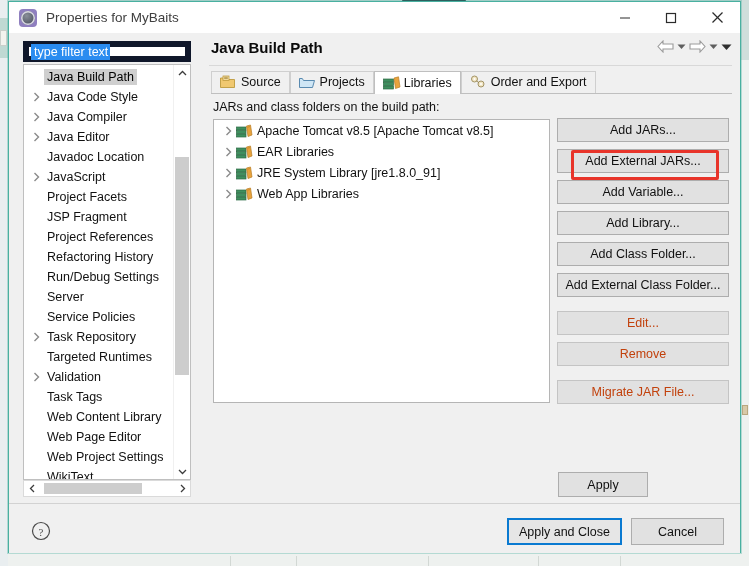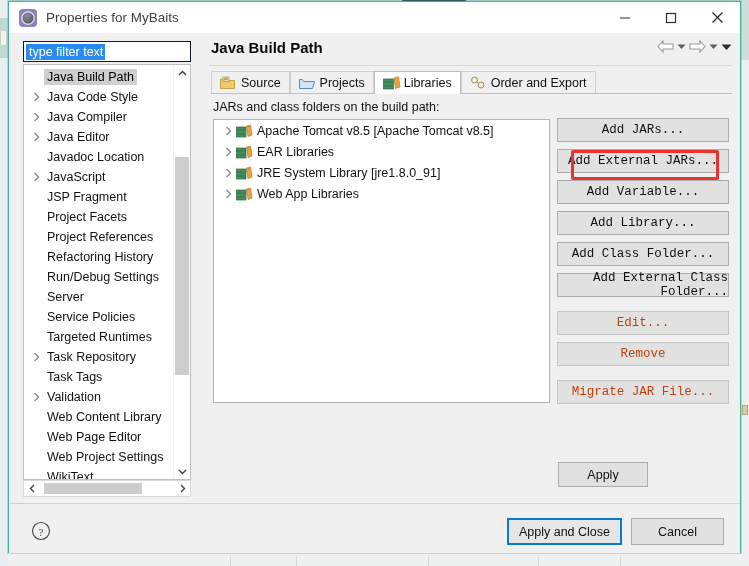--- a/index.html
+++ b/index.html
@@ -114,21 +114,21 @@
 
   
   .left-pane {
     position: absolute; left: 8px; top: 5px;
     width: 177px; height: 456px;
   }
   .filter-box {
     position: absolute; left: 6px; top: 3px;
     width: 168px; height: 21px;
     background: #ffffff;
-    border: 1px solid #0f172a;
+    border: 6px solid #0f172a;
     box-sizing: border-box;
     display: flex; align-items: center;
   }
   .filter-text {
     font-size: 12.5px;
     background: #2a8cf0;
     color: #ffffff;
     padding: 1px 2px 1px 3px;
     margin-left: 2px;
     line-height: 14px;
@@ -208,21 +208,21 @@
   .nav-arrows .nav-item { display:flex; align-items:center; justify-content:center; }
   .hdr-sep {
     position: absolute; left: 8px; top: 32px; width: 523px; height: 1px;
     background: #d8d8d8;
   }
 
   
   .tabstrip {
     position: absolute; left: 10px; top: 37px;
     width: 521px; height: 23px;
-    display: flex; align-items: flex-end;
+    display: flex; align-items: center;
     border-bottom: 1px solid #bfbfbf;
   }
   .tab {
     height: 22px;
     display: flex; align-items: center; gap: 5px;
     padding: 0 8px;
     font-size: 12.5px; color: #111;
     border: 1px solid #cfcfcf;
     border-bottom: none;
     background: #f0f0f0;
@@ -269,28 +269,28 @@
   }
   .btn {
     width: 172px; height: 24px;
     background: #e1e1e1;
     border: 1px solid #adadad;
     box-sizing: border-box;
     font-size: 12.5px;
     color: #111;
     display: flex; align-items: center; justify-content: center;
     margin-bottom: 7px;
-    font-family: Liberation Mono, monospace;
+    font-family: Liberation Sans, sans-serif;
     text-align: right;
   }
   .btn.disabled { color: #c2410c; background: #e1e1e1; border-color: #c4c4c4; }
   .btn.gap-top { margin-top: 14px; }
 
   .apply-btn {
-    position: absolute; left: 357px; top: 429px;
+    position: absolute; left: 357px; top: 439px;
     width: 90px; height: 25px;
     background: #e1e1e1; border: 1px solid #adadad; box-sizing: border-box;
     font-size: 12.5px; color: #111;
     display:flex; align-items:center; justify-content:center;
   }
 
   
   .red-box {
     position: absolute;
     left: 562px; top: 117px;
@@ -424,69 +424,69 @@
               <div class="tree-item">
                 <span class="arrow">
                   <svg width="7" height="10" viewBox="0 0 7 10">
                     <polyline points="1.5,1 5.5,5 1.5,9" fill="none" stroke="#8a8a8a" stroke-width="1.4"></polyline>
                   </svg>
                 </span>
                 <span class="label">JavaScript</span>
               </div>
               <div class="tree-item">
                 <span class="arrow"></span>
+                <span class="label">Project Facets</span>
+              </div>
+              <div class="tree-item">
+                <span class="arrow"></span>
                 <span class="label">JSP Fragment</span>
               </div>
               <div class="tree-item">
                 <span class="arrow"></span>
-                <span class="label">Project Facets</span>
-              </div>
-              <div class="tree-item">
-                <span class="arrow"></span>
                 <span class="label">Project References</span>
               </div>
               <div class="tree-item">
                 <span class="arrow"></span>
                 <span class="label">Refactoring History</span>
               </div>
               <div class="tree-item">
                 <span class="arrow"></span>
                 <span class="label">Run/Debug Settings</span>
               </div>
               <div class="tree-item">
                 <span class="arrow"></span>
                 <span class="label">Server</span>
               </div>
               <div class="tree-item">
                 <span class="arrow"></span>
                 <span class="label">Service Policies</span>
-              </div>
-              <div class="tree-item">
-                <span class="arrow"></span>
-                <span class="label">Targeted Runtimes</span>
               </div>
               <div class="tree-item">
                 <span class="arrow">
                   <svg width="7" height="10" viewBox="0 0 7 10">
                     <polyline points="1.5,1 5.5,5 1.5,9" fill="none" stroke="#8a8a8a" stroke-width="1.4"></polyline>
                   </svg>
                 </span>
                 <span class="label">Task Repository</span>
               </div>
               <div class="tree-item">
                 <span class="arrow"></span>
-                <span class="label">Task Tags</span>
+                <span class="label">Targeted Runtimes</span>
               </div>
               <div class="tree-item">
                 <span class="arrow">
                   <svg width="7" height="10" viewBox="0 0 7 10">
                     <polyline points="1.5,1 5.5,5 1.5,9" fill="none" stroke="#8a8a8a" stroke-width="1.4"></polyline>
                   </svg>
                 </span>
                 <span class="label">Validation</span>
+              </div>
+              <div class="tree-item">
+                <span class="arrow"></span>
+                <span class="label">Task Tags</span>
               </div>
               <div class="tree-item">
                 <span class="arrow"></span>
                 <span class="label">Web Content Library</span>
               </div>
               <div class="tree-item">
                 <span class="arrow"></span>
                 <span class="label">Web Page Editor</span>
               </div>
               <div class="tree-item">

